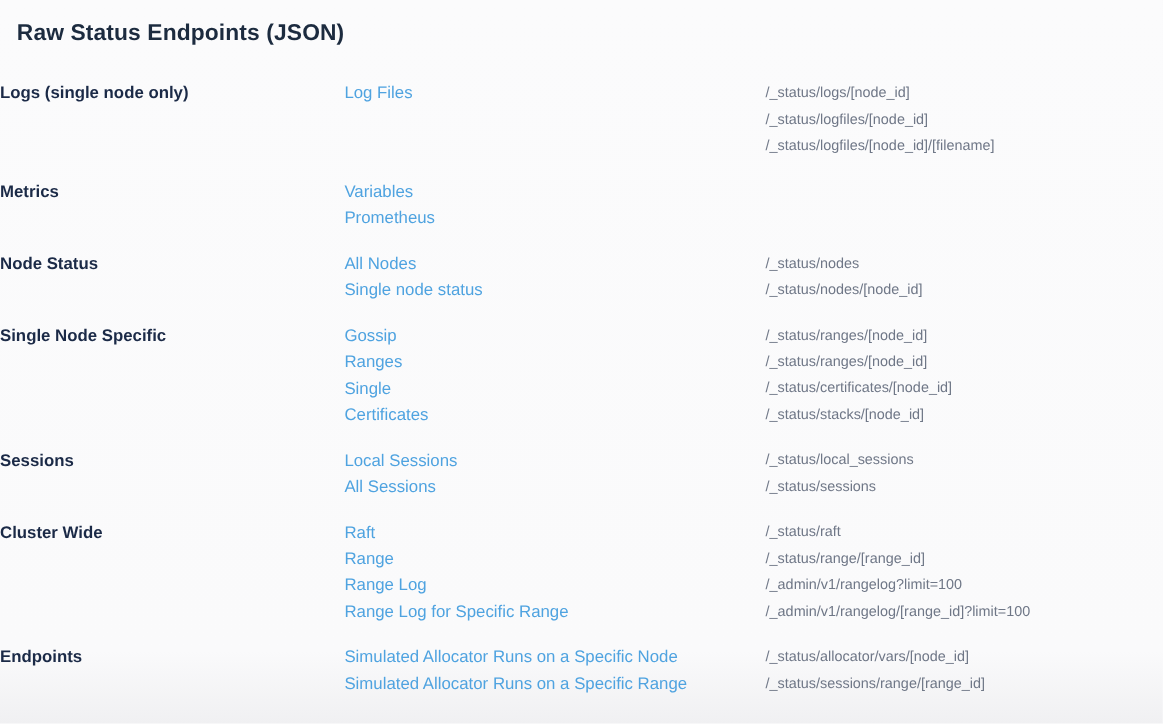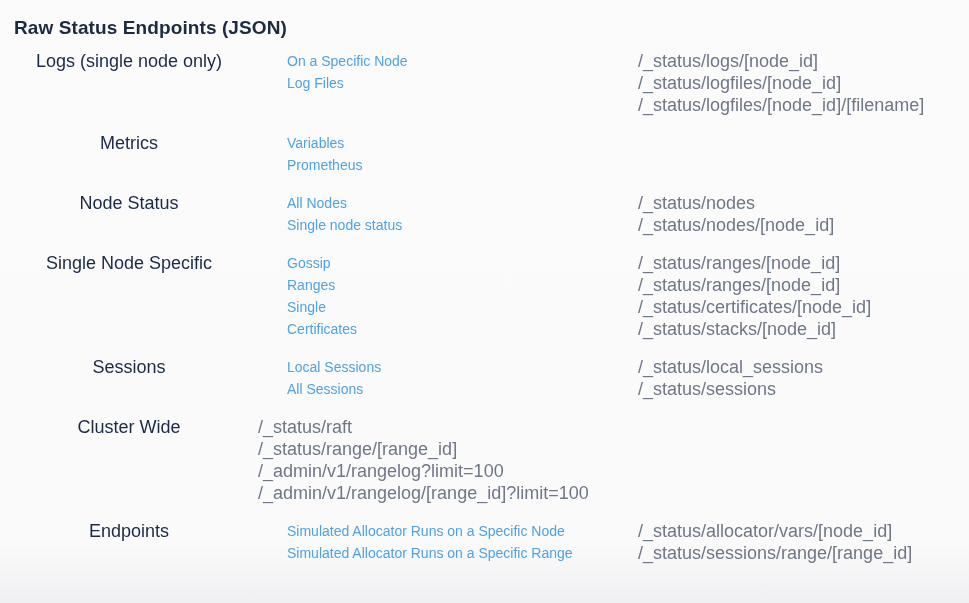--- a/index.html
+++ b/index.html
@@ -14,62 +14,61 @@
     width: 969px; height: 603px;
     background: linear-gradient(180deg, #fbfbfc 0%, #fafafb 90%, #f0f0f2 100%);
   }
   .page-title {
     padding: 14px 0 0 14px;
     font-size: 19px;
     font-weight: 700;
     letter-spacing: 0.1px;
     color: #1c2b3f;
     line-height: 28px;
-    margin-bottom: 8px;
+    margin-bottom: 24px;
   }
   .endpoints-table { width: 100%; }
   .section-row {
     display: grid;
     grid-template-columns: 258px 380px auto;
     margin-bottom: 16px;
   }
   .category {
-    text-align: center;
-    font-size: 18px;
-    font-weight: 400;
+    text-align: left;
+    font-size: 14px;
+    font-weight: 700;
     color: #1b2a47;
     line-height: 22px;
   }
   .links { padding-left: 29px; }
   .links a {
     display: block;
     font-size: 14px;
     line-height: 22px;
     color: #4fa3e0;
     text-decoration: none;
     cursor: pointer;
   }
   .urls { }
   .urls .url {
     display: block;
-    font-size: 18px;
+    font-size: 12px;
     line-height: 22px;
     color: #6f7787;
   }
 </style>
 </head>
 <body>
 
 <div class="page">
   <h1 class="page-title">Raw Status Endpoints (JSON)</h1>
   <div class="endpoints-table" id="endpoints-table">
   <div class="section-row">
     <div class="category">Logs (single node only)</div>
     <div class="links">
-          <a href="#">On a Specific Node</a>
           <a href="#">Log Files</a>
         </div>
     <div class="urls">
           <span class="url">/_status/logs/[node_id]</span>
           <span class="url">/_status/logfiles/[node_id]</span>
           <span class="url">/_status/logfiles/[node_id]/[filename]</span>
         </div>
   </div>
 
   <div class="section-row">
@@ -115,20 +114,26 @@
           <a href="#">All Sessions</a>
         </div>
     <div class="urls">
           <span class="url">/_status/local_sessions</span>
           <span class="url">/_status/sessions</span>
         </div>
   </div>
 
   <div class="section-row">
     <div class="category">Cluster Wide</div>
+    <div class="links">
+          <a href="#">Raft</a>
+          <a href="#">Range</a>
+          <a href="#">Range Log</a>
+          <a href="#">Range Log for Specific Range</a>
+        </div>
     <div class="urls">
           <span class="url">/_status/raft</span>
           <span class="url">/_status/range/[range_id]</span>
           <span class="url">/_admin/v1/rangelog?limit=100</span>
           <span class="url">/_admin/v1/rangelog/[range_id]?limit=100</span>
         </div>
   </div>
 
   <div class="section-row">
     <div class="category">Endpoints</div>

